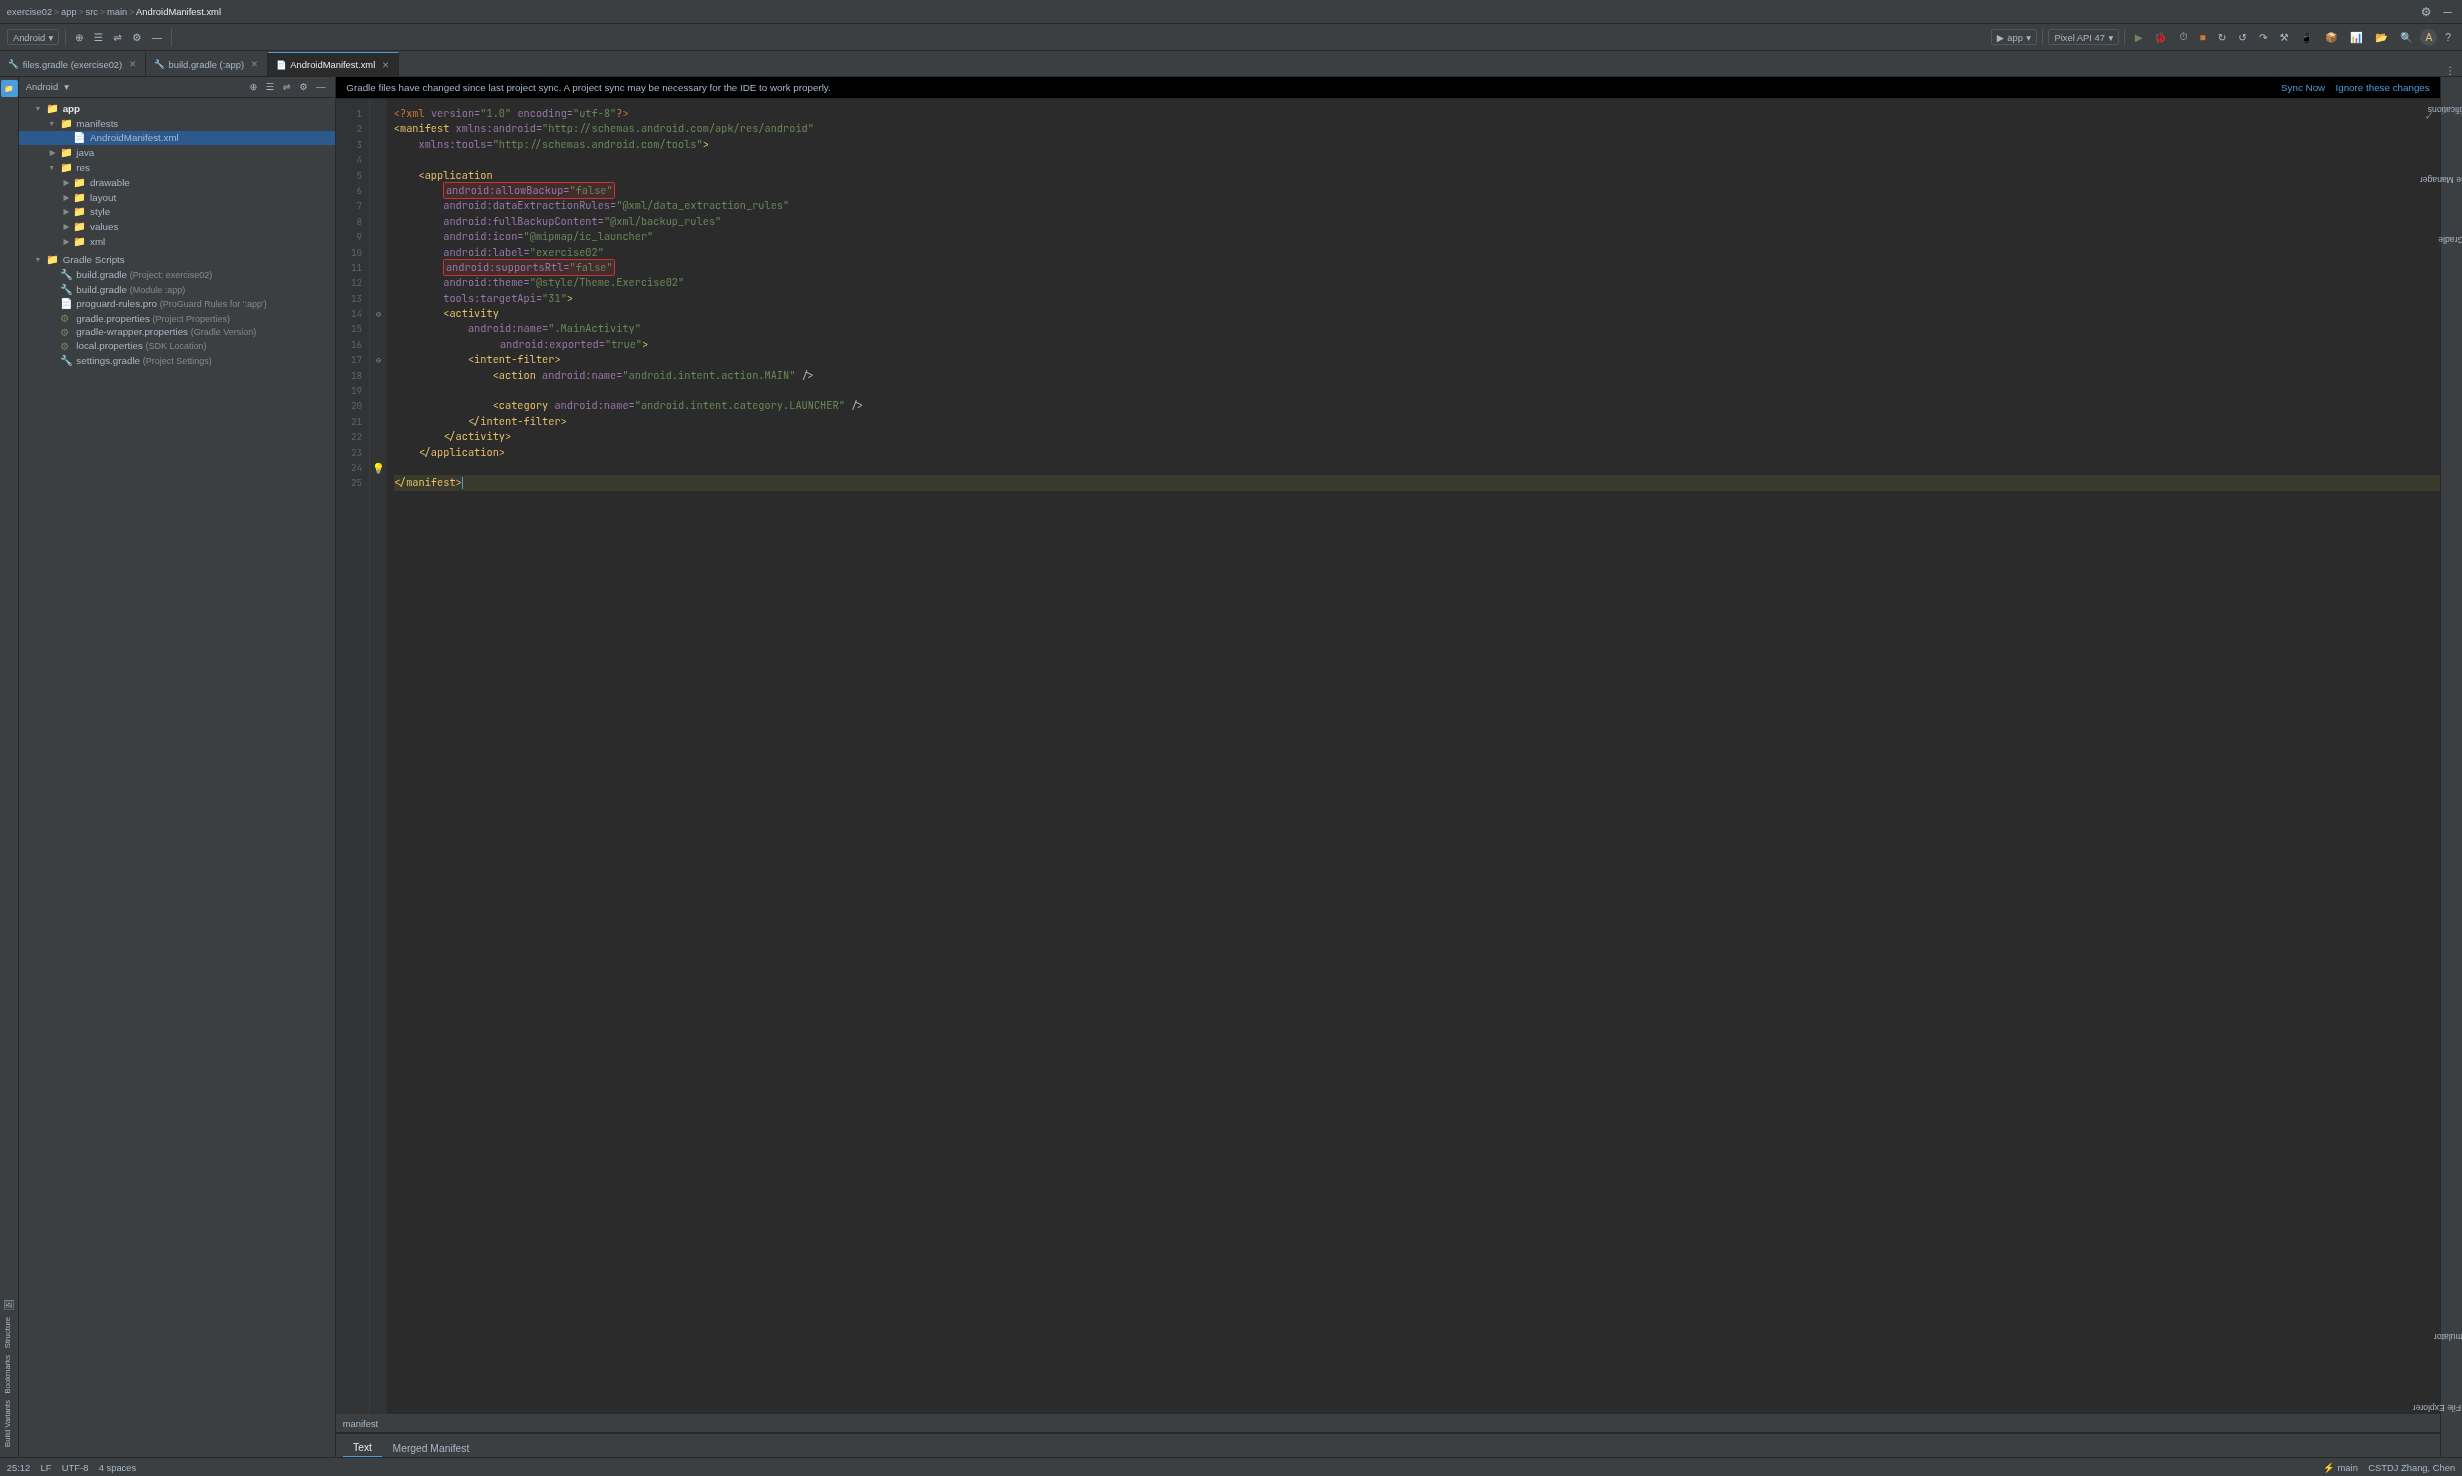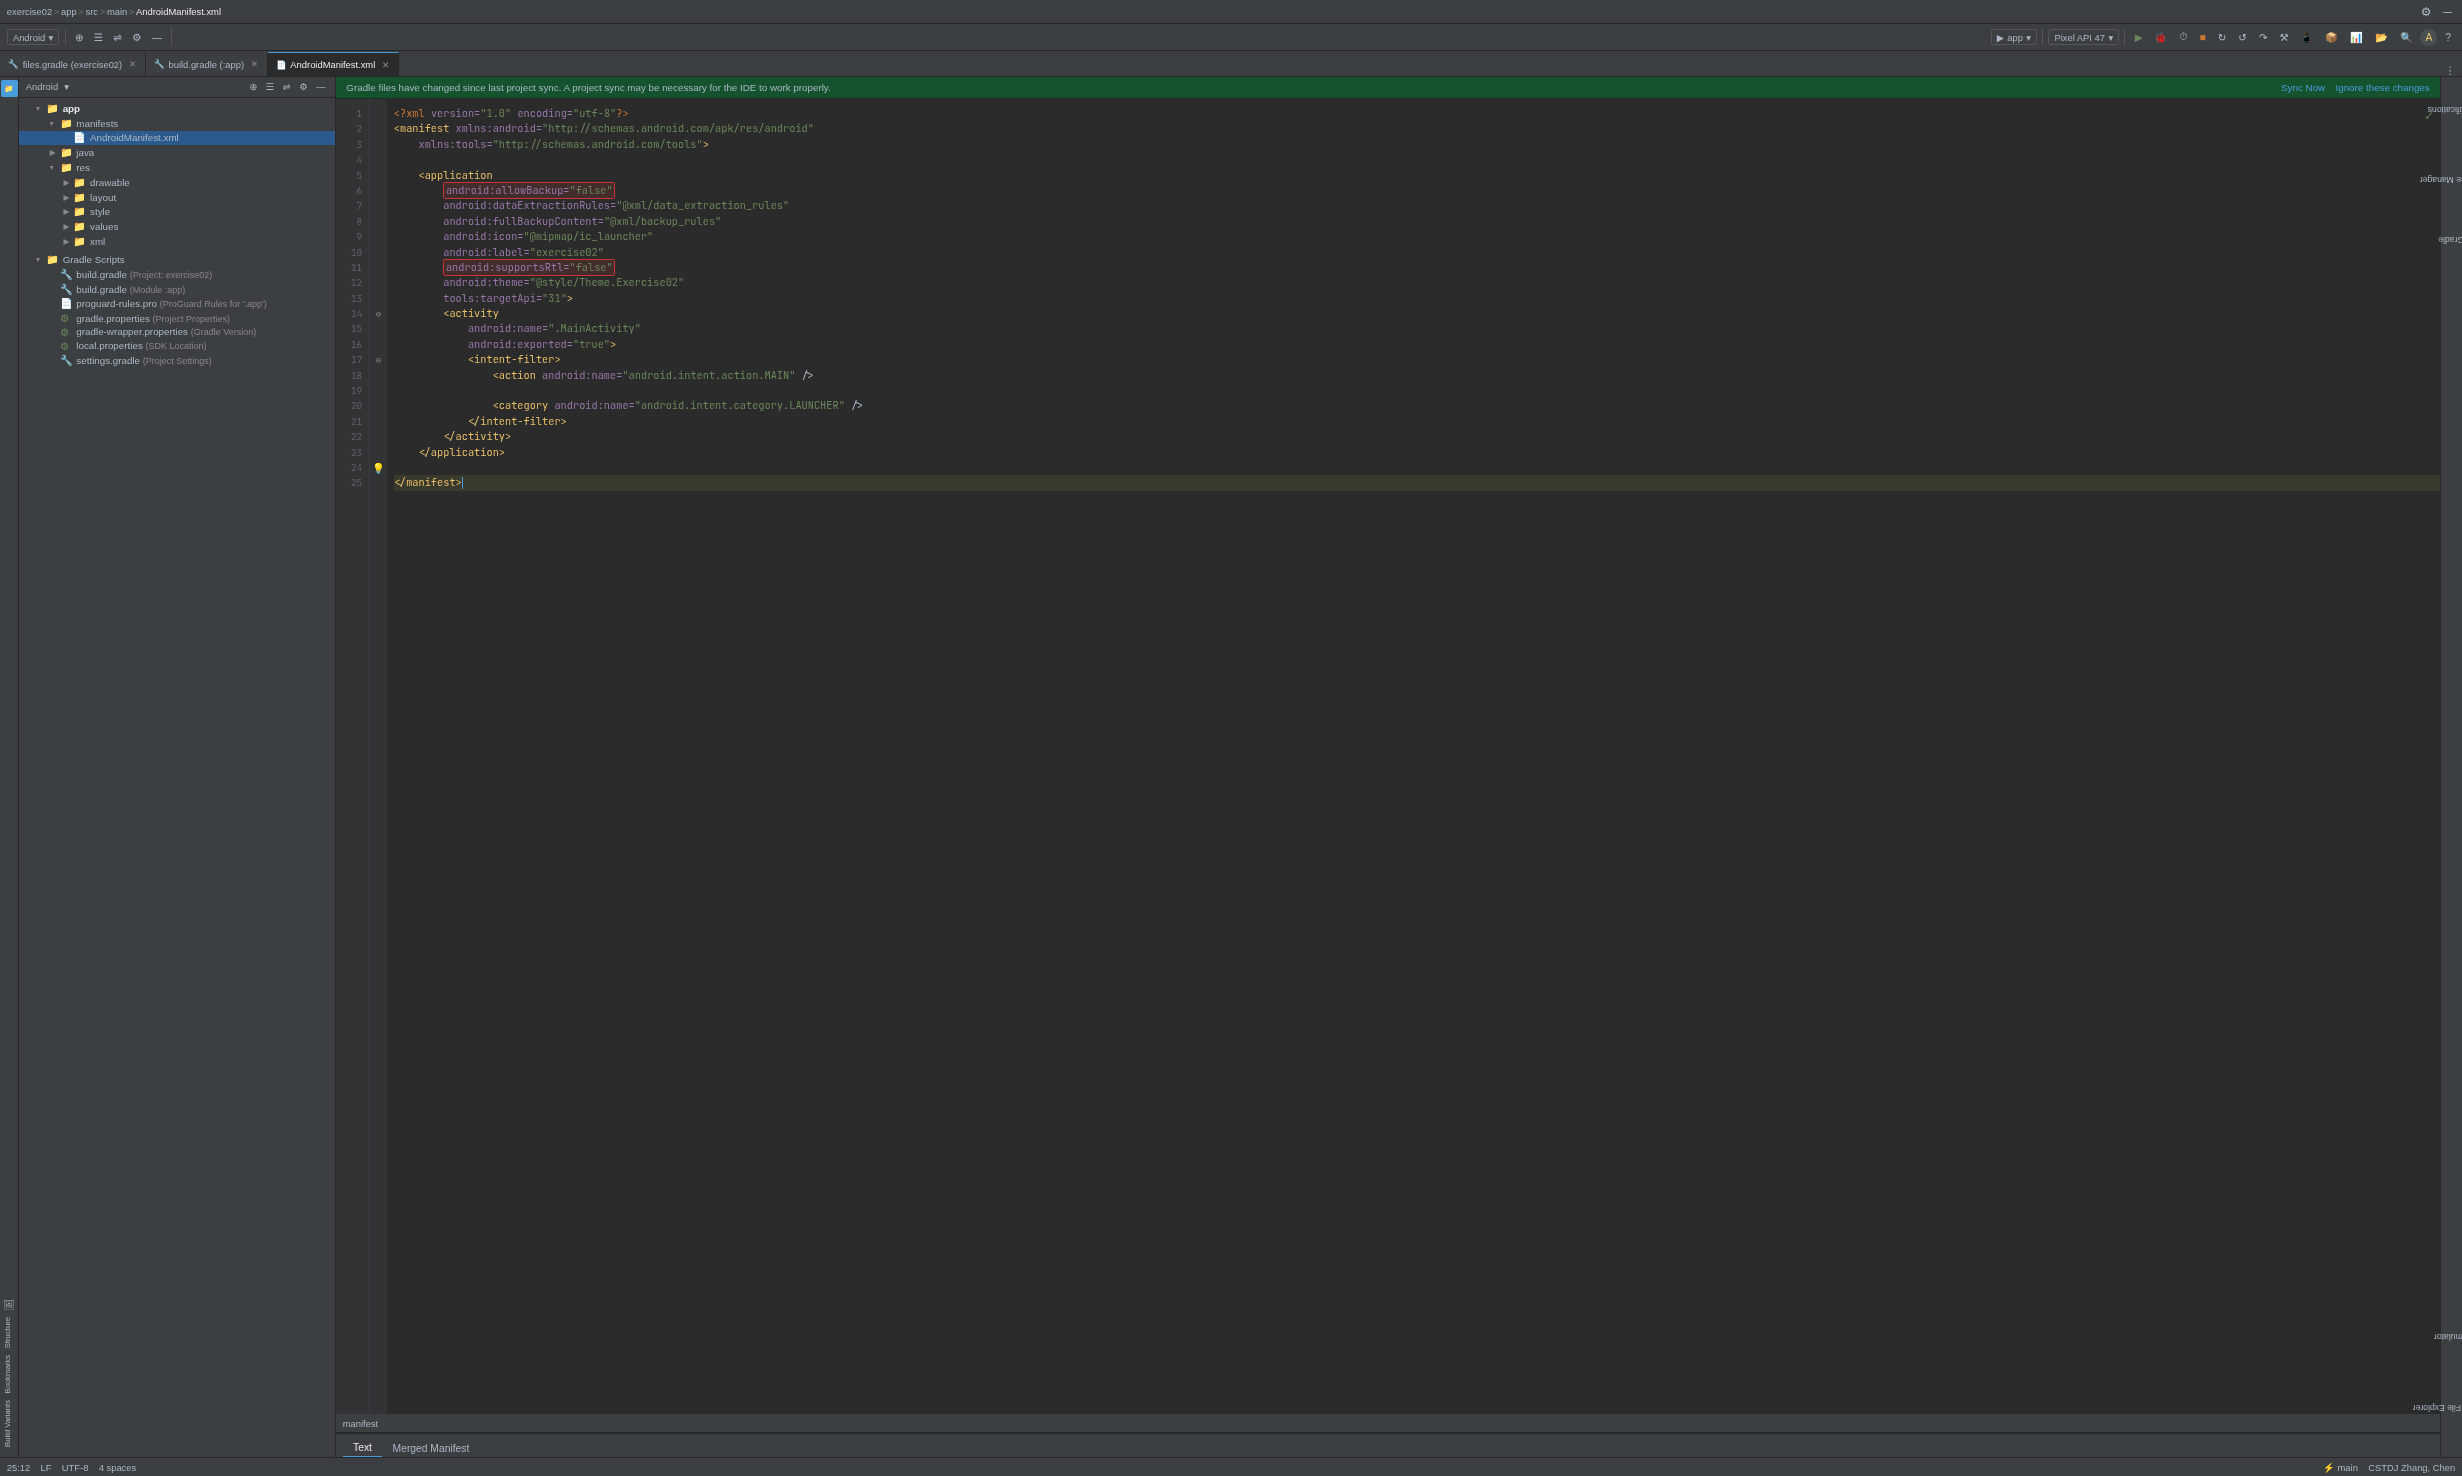--- a/index.html
+++ b/index.html
@@ -42,21 +42,21 @@
     .tree-arrow { width: 10.3px; flex-shrink: 0; font-size: 7.7px; color: #888; }
     .tree-icon { width: 13.7px; flex-shrink: 0; font-size: 10.3px; margin-right: 2.6px; }
     .tree-label { color: #a9b7c6; white-space: nowrap; }
     .tree-label.bold { font-weight: bold; color: #e8e8e8; }
     .tree-label .sub { color: #888; font-size: 9px; }
 
     
     .editor-area { flex: 1; display: flex; flex-direction: column; background: #2b2b2b; overflow: hidden; }
 
     
-    .sync-bar { background: #14532d; padding: 5.1px 10.3px; display: flex; align-items: flex-start; border-bottom: 0.9px solid #282828; font-size: 9.8px; color: #a9b7c6; flex-shrink: 0; gap: 8px; }
+    .sync-bar { background: #000000; padding: 5.1px 10.3px; display: flex; align-items: flex-start; border-bottom: 0.9px solid #282828; font-size: 9.8px; color: #a9b7c6; flex-shrink: 0; gap: 8px; }
     .sync-bar-text { flex: 1; }
     .sync-bar-actions { display: flex; gap: 10.3px; }
     .sync-link { color: #4a9ddd; cursor: pointer; text-decoration: none; font-size: 9.8px; }
 
     
     .code-editor { flex: 1; display: flex; overflow: hidden; font-family: 'JetBrains Mono', 'Consolas', 'Courier New', monospace; font-size: 10.3px; }
     .line-numbers { width: 34px; background: #313335; color: #606366; padding: 6.8px 0; text-align: right; padding-right: 6.8px; flex-shrink: 0; border-right: 0.9px solid #3c3f41; overflow: hidden; }
     .line-num { height: 15.4px; line-height: 15.4px; font-size: 9.4px; }
     .code-content { flex: 1; overflow-y: auto; overflow-x: auto; padding: 6.8px 0 6.8px 6.8px; position: relative; }
     .code-line { height: 15.4px; line-height: 15.4px; white-space: pre; display: flex; align-items: center; }
@@ -479,21 +479,21 @@
 
           <div class="code-line">
             <span>&nbsp;&nbsp;&nbsp;&nbsp;&nbsp;&nbsp;&nbsp;&nbsp;</span><span style="color:#e8bf6a;">&lt;activity</span>
           </div>
 
           <div class="code-line">
             <span>&nbsp;&nbsp;&nbsp;&nbsp;&nbsp;&nbsp;&nbsp;&nbsp;&nbsp;&nbsp;&nbsp;&nbsp;</span><span style="color:#9876aa;">android:name=</span><span style="color:#6a8759;">".MainActivity"</span>
           </div>
 
           <div class="code-line">
-            <span>&nbsp;&nbsp;&nbsp;&nbsp;&nbsp;&nbsp;&nbsp;&nbsp;&nbsp;&nbsp;&nbsp;&nbsp;</span><span style="color:#9876aa;">android:exported=</span><span style="color:#6a8759;">"true"</span><span style="color:#e8bf6a;">&gt;</span>
+            <span>&nbsp;&nbsp;&nbsp;&nbsp;&nbsp;&nbsp;&nbsp;&nbsp;&nbsp;&nbsp;&nbsp;&nbsp;</span><span style="color:#9876aa;margin-left:32px;">android:exported=</span><span style="color:#6a8759;">"true"</span><span style="color:#e8bf6a;">&gt;</span>
           </div>
 
           <div class="code-line">
             <span>&nbsp;&nbsp;&nbsp;&nbsp;&nbsp;&nbsp;&nbsp;&nbsp;&nbsp;&nbsp;&nbsp;&nbsp;</span><span style="color:#e8bf6a;">&lt;intent-filter&gt;</span>
           </div>
 
           <div class="code-line">
             <span>&nbsp;&nbsp;&nbsp;&nbsp;&nbsp;&nbsp;&nbsp;&nbsp;&nbsp;&nbsp;&nbsp;&nbsp;&nbsp;&nbsp;&nbsp;&nbsp;</span><span style="color:#e8bf6a;">&lt;action </span><span style="color:#9876aa;">android:name=</span><span style="color:#6a8759;">"android.intent.action.MAIN"</span><span style="color:#a9b7c6;"> /&gt;</span>
           </div>
 

